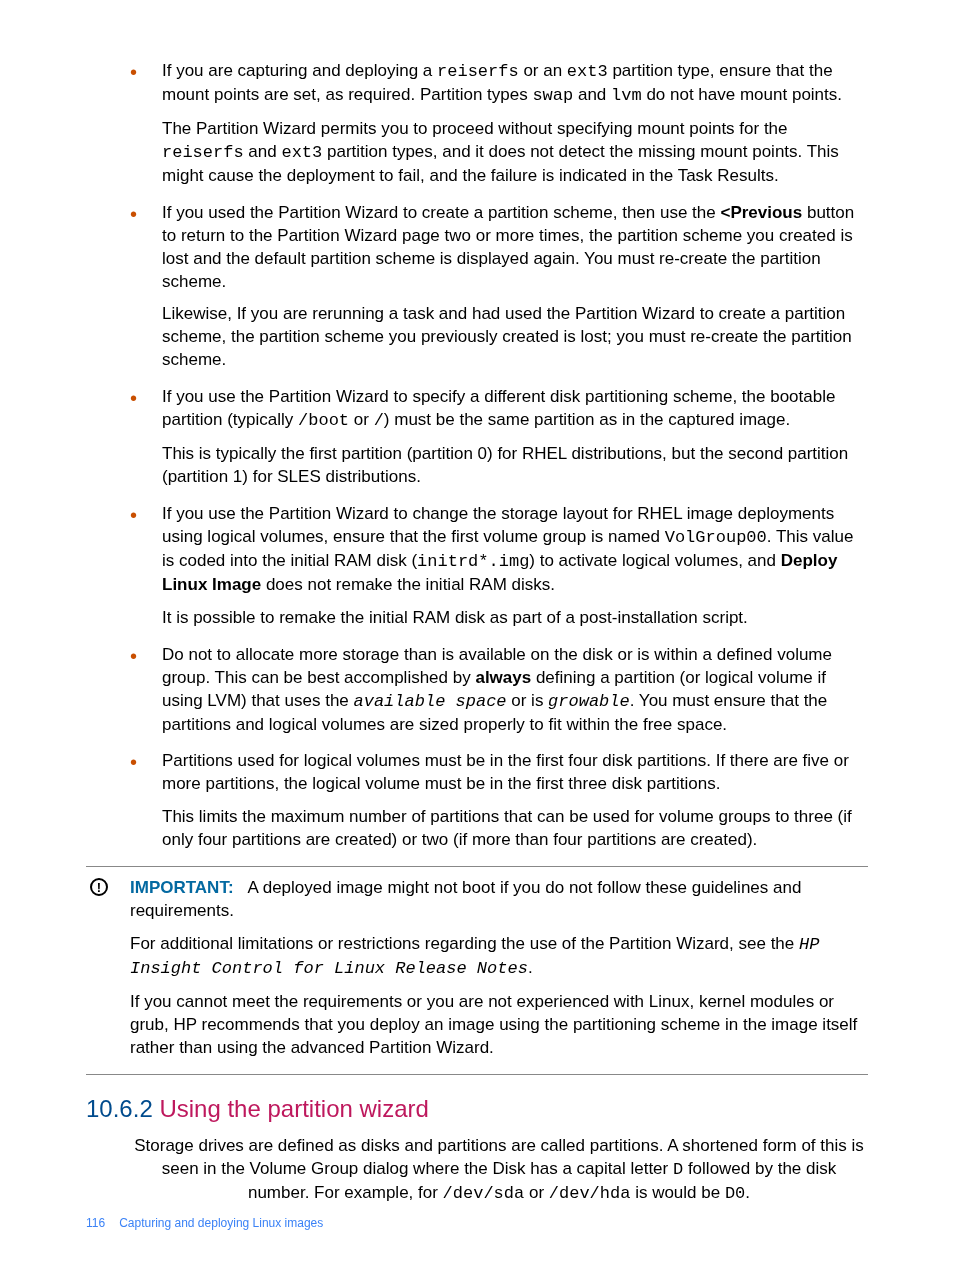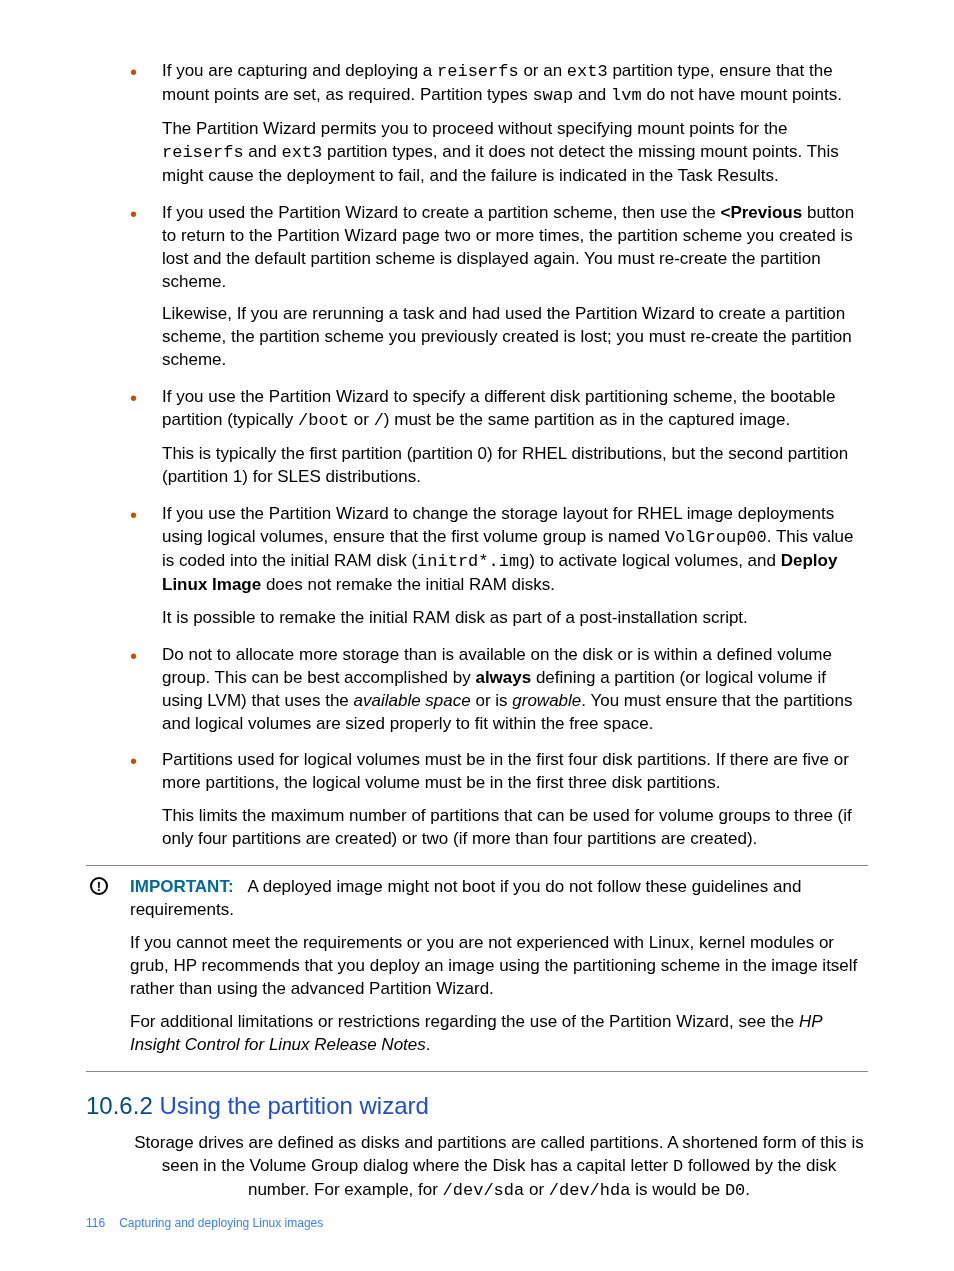--- a/index.html
+++ b/index.html
@@ -20,21 +20,21 @@
     content: "•";
     position: absolute;
     left: 0;
     top: -1px;
     color: #c94f00;
     font-size: 20px;
   }
   .para { margin-bottom: 10px; }
   .mono { font-family: Liberation Mono, monospace; }
   .bold { font-weight: bold; text-align: right; }
-  .italic { font-style: italic; }
+  .italic { font-style: italic; font-family: Liberation Mono, monospace; }
   .hr { border: none; border-top: 1px solid #888; margin: 14px 0 10px 0; }
   .important-block { position: relative; padding-left: 44px; }
   .important-icon {
     position: absolute;
     left: 4px;
     top: 1px;
     width: 18px;
     height: 18px;
     border: 2px solid #000;
     border-radius: 50%;
@@ -43,21 +43,21 @@
     justify-content: center;
   }
   .important-icon::after {
     content: "!";
     font-weight: bold;
     font-size: 13px;
     line-height: 1;
   }
   .important-label { font-weight: bold; color: #0369a1; margin-right: 14px; }
   .section-num { color: #004b8d; font-size: 24px; font-weight: normal; margin-top: 18px; margin-bottom: 10px; }
-  .section-title { color: #1d4ed8; }
+  .section-title { color: #be185d; }
   .body-after { margin-left: 44px; text-align: center; }
   .footer {
     position: absolute;
     bottom: 40px;
     left: 86px;
     font-size: 12px;
     color: #3b82f6;
   }
   .footer .pn { margin-right: 14px; }
 </style>
@@ -88,22 +88,22 @@
     <div class="para">Partitions used for logical volumes must be in the first four disk partitions. If there are five or more partitions, the logical volume must be in the first three disk partitions.</div>
     <div class="para">This limits the maximum number of partitions that can be used for volume groups to three (if only four partitions are created) or two (if more than four partitions are created).</div>
   </li>
 </ul>
 
 <hr class="hr">
 
 <div class="important-block">
   <span class="important-icon"></span>
   <div class="para"><span class="important-label">IMPORTANT:</span><span>A deployed image might not boot if you do not follow these guidelines and requirements.</span></div>
+  <div class="para"><span>For additional limitations or restrictions regarding the use of the Partition Wizard, see the </span><span class="italic">HP Insight Control for Linux Release Notes</span><span>.</span></div>
   <div class="para">If you cannot meet the requirements or you are not experienced with Linux, kernel modules or grub, HP recommends that you deploy an image using the partitioning scheme in the image itself rather than using the advanced Partition Wizard.</div>
-  <div class="para"><span>For additional limitations or restrictions regarding the use of the Partition Wizard, see the </span><span class="italic">HP Insight Control for Linux Release Notes</span><span>.</span></div>
 </div>
 
 <hr class="hr">
 
 <h2 class="section-num"><span>10.6.2</span> <span class="section-title">Using the partition wizard</span></h2>
 
 <div class="body-after">
   <div class="para"><span>Storage drives are defined as disks and partitions are called partitions. A shortened form of this is seen in the Volume Group dialog where the Disk has a capital letter </span><span class="mono">D</span><span> followed by the disk number. For example, for </span><span class="mono">/dev/sda</span><span> or </span><span class="mono">/dev/hda</span><span> is would be </span><span class="mono">D0</span><span>.</span></div>
 
 </div>

